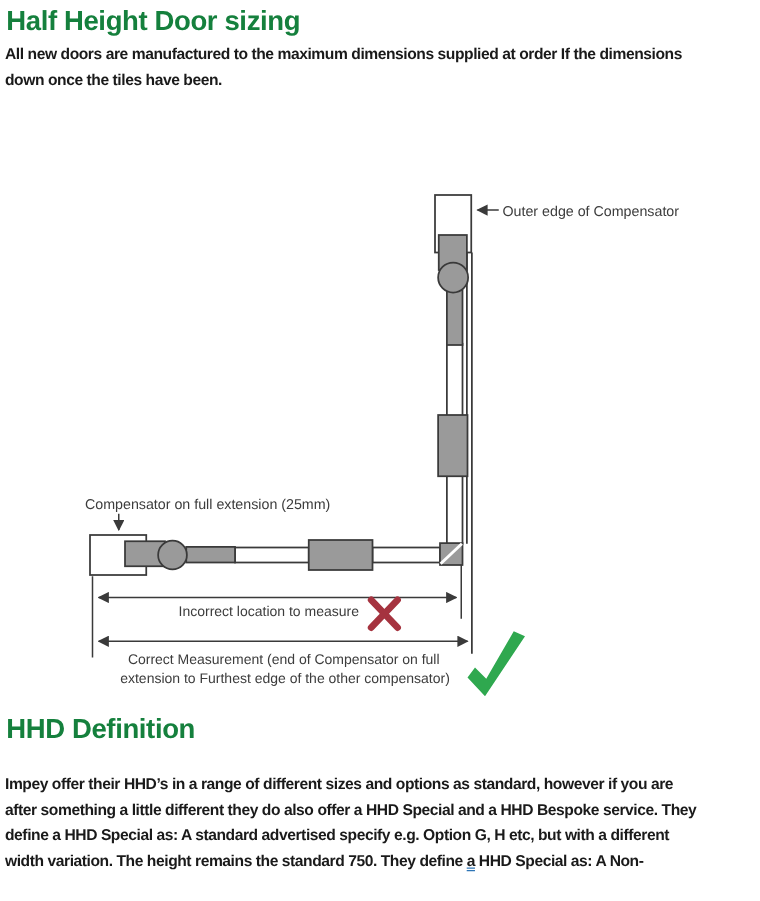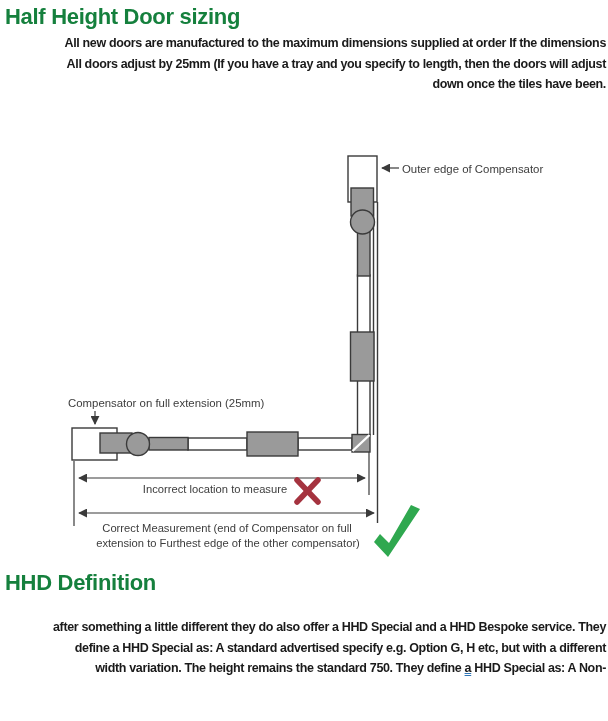--- a/index.html
+++ b/index.html
@@ -5,21 +5,21 @@
   html,body{margin:0;padding:0;}
   body{
     width:608px;height:721px;position:relative;background:#ffffff;
     font-family:"Liberation Sans", sans-serif;overflow:hidden;
   }
   .heading{
     position:absolute;left:5px;
     font-size:22px;font-weight:bold;color:#15803d;
     letter-spacing:-0.3px;white-space:nowrap;
   }
-  .para{position:absolute;left:4px;width:602px;text-align:right;}
+  .para{position:absolute;left:4px;width:602px;}
   .para .line{
     font-size:12.5px;font-weight:bold;color:#1a1a1a;
     line-height:20.5px;white-space:nowrap;letter-spacing:-0.35px;
   }
   #sec1-heading{top:4px;}
   #sec1-para{top:33px;}
   #diagram-svg{position:absolute;left:0;top:140px;}
   #sec2-heading{top:570px;}
   #sec2-para{top:617px;}
   .marked-word{
@@ -32,21 +32,20 @@
     fill:#3c3c3c;
   }
 </style>
 </head>
 <body>
 
 <div class="heading" id="sec1-heading">Half Height Door sizing</div>
 
 <div class="para" id="sec1-para">
   <div class="line">All new doors are manufactured to the maximum dimensions supplied at order If the dimensions</div>
-  <div class="line">All doors adjust by 25mm (If you have a tray and you specify to length, then the doors will adjust</div>
   <div class="line">down once the tiles have been.</div>
 </div>
 
 <svg id="diagram-svg" width="608" height="445" viewBox="0 0 608 445">
   <defs>
     <marker id="ah" viewBox="0 0 10 10" refX="9" refY="5" markerWidth="7.5" markerHeight="7.5" orient="auto-start-reverse">
       <path d="M0,0 L10,5 L0,10 z" fill="#3a3a3a"></path>
     </marker>
   </defs>
 
@@ -96,16 +95,17 @@
     <line x1="297" y1="340" x2="318" y2="362"></line>
     <line x1="318" y1="340" x2="297" y2="362"></line>
   </g>
 
   <polygon points="374,402 388,417 420,369 411,365 389,403 380,394" fill="#2fa84f"></polygon>
 </svg>
 
 <div class="heading" id="sec2-heading">HHD Definition</div>
 
 <div class="para" id="sec2-para">
+  <div class="line">Impey offer their HHD’s in a range of different sizes and options as standard, however if you are</div>
   <div class="line">after something a little different they do also offer a HHD Special and a HHD Bespoke service. They</div>
   <div class="line">define a HHD Special as: A standard advertised specify e.g. Option G, H etc, but with a different</div>
   <div class="line"><span>width variation. The height remains the standard 750. They define </span><span class="marked-word">a</span><span> HHD Special as: A Non-</span></div>
 </div>
 
 </body></html>

